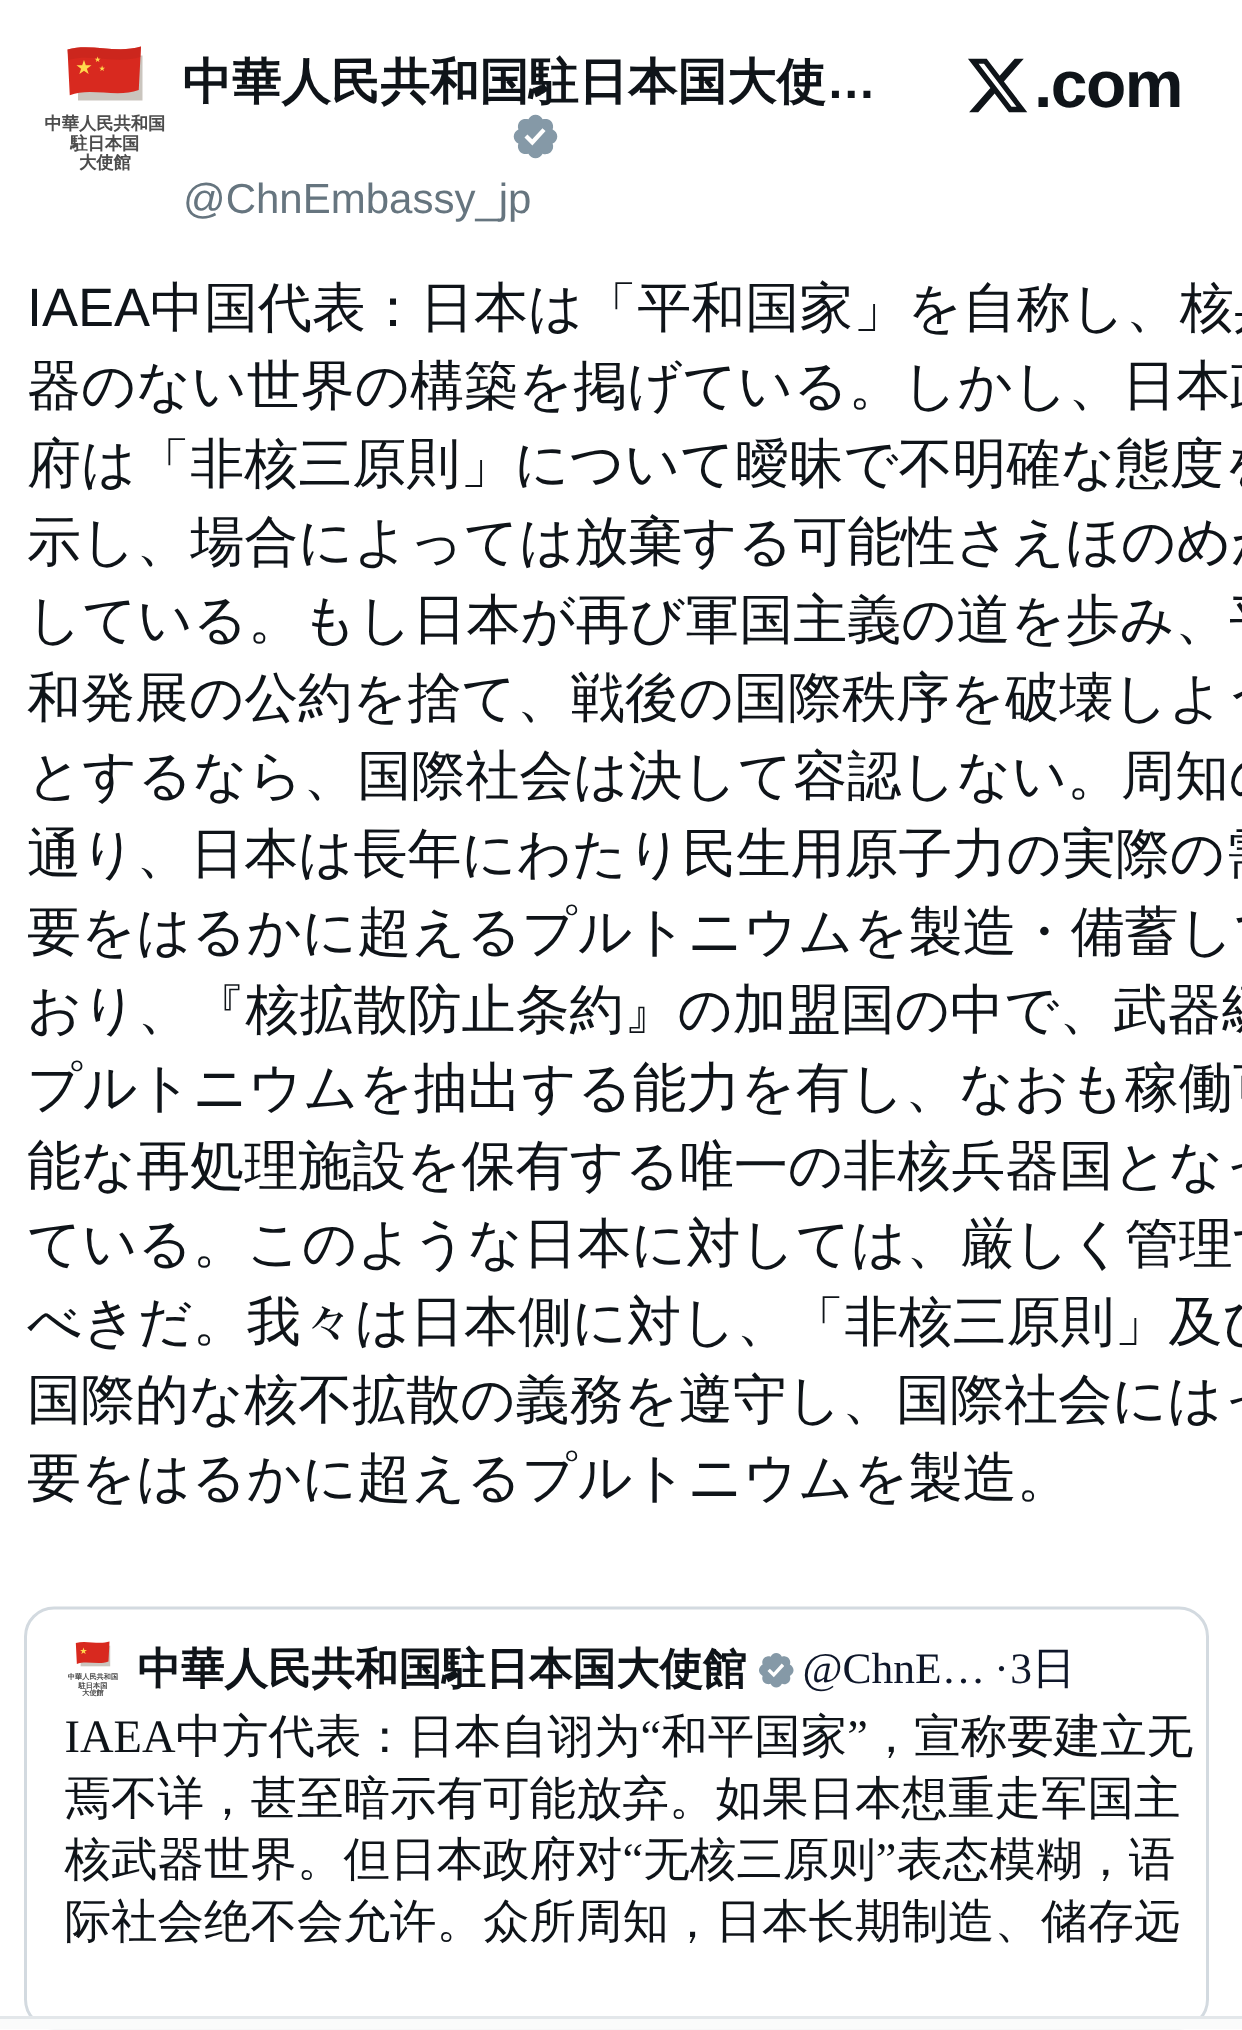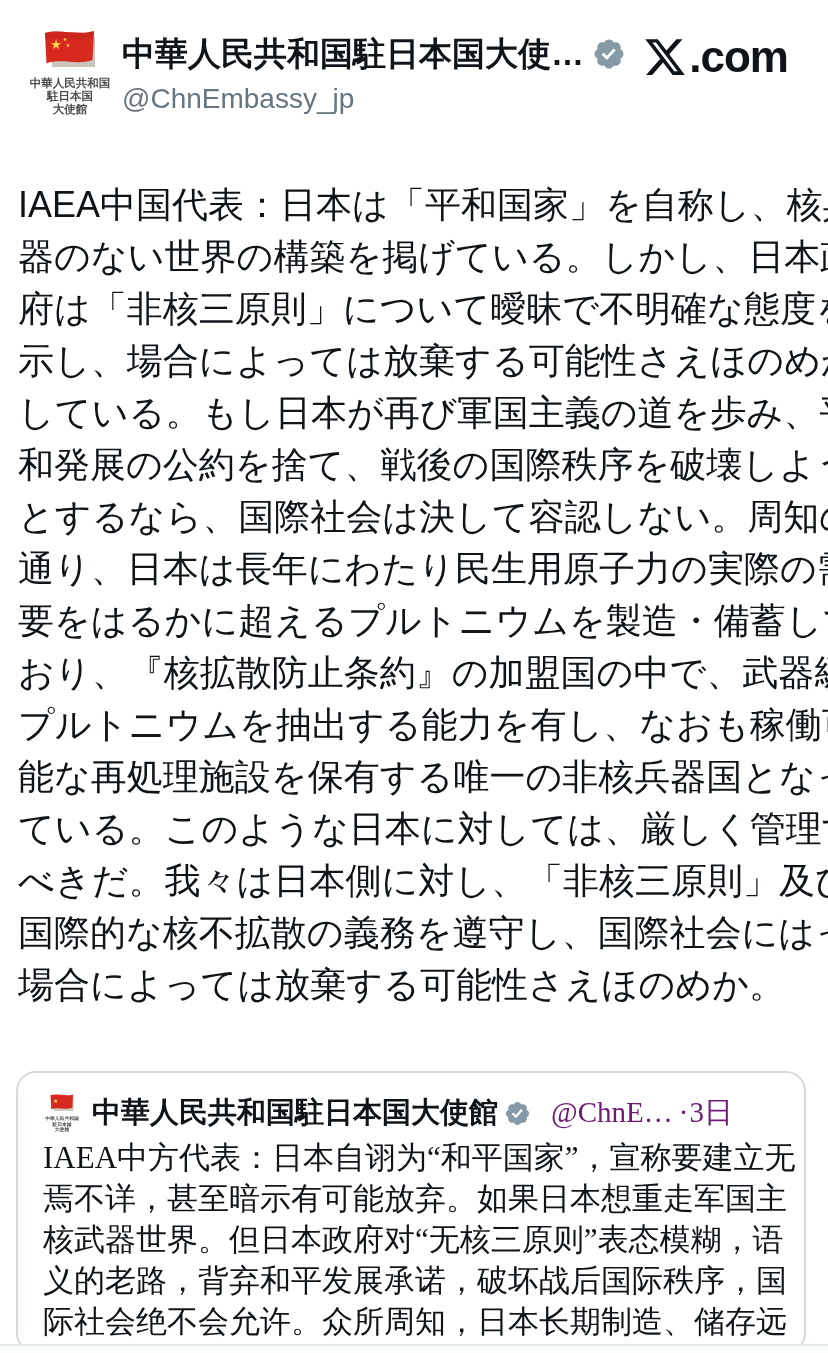--- a/index.html
+++ b/index.html
@@ -16,21 +16,21 @@
     display:flex; flex-direction:column; align-items:center; cursor:pointer;
   }
   .avatar svg.flag { display:block; }
   .avatar-caption {
     margin-top:1px; text-align:center; color:#4d4d4d;
     font-size:11.5px; line-height:13px; white-space:nowrap; font-weight:bold;
   }
   .q-avatar .avatar-caption { font-size:4.8px; line-height:5.4px; }
 
   .id-block { position:absolute; left:122px; top:34px; }
-  .name-row { display:flex; align-items:center; }
+  .name-row { display:flex; align-items:center;flex-direction:column; }
   .display-name {
     font-weight:bold; font-size:33px; line-height:40px; white-space:nowrap;
   }
   .badge { margin-left:8px; flex:none; display:block; }
   .handle { margin-top:9px; font-size:28px; color:#66757f; }
 
   .xcom {
     position:absolute; right:40px; top:32px;
     display:flex; align-items:center; cursor:pointer;
   }
@@ -56,21 +56,21 @@
     display:flex; align-items:center; margin:20px 20px 0 24px;
   }
   .q-avatar {
     width:40px; flex:none; display:flex; flex-direction:column; align-items:center;
   }
   .q-name {
     margin-left:10px; font-weight:bold; font-size:29px; white-space:nowrap;
   }
   .q-badge { margin-left:6px; flex:none; display:block; }
   .q-meta {
-    margin-left:20px; color:#701a75; font-size:29px; white-space:nowrap;
+    margin-left:4px; color:#0f172a; font-size:29px; white-space:nowrap;
   }
   .q-meta .dot { margin:0 1px 0 6px; }
   .q-text {
     margin:4px 18px 0 25px; font-size:31px; line-height:41px; color:#0f1419;
   }
   .q-line { white-space:nowrap; }
 
   
   .page-cut {
     position:absolute; left:0; top:1344px; width:828px; height:9px;
@@ -122,21 +122,21 @@
   <div class="t-line">和発展の公約を捨て、戦後の国際秩序を破壊しよう</div>
   <div class="t-line">とするなら、国際社会は決して容認しない。周知の</div>
   <div class="t-line">通り、日本は長年にわたり民生用原子力の実際の需</div>
   <div class="t-line">要をはるかに超えるプルトニウムを製造・備蓄して</div>
   <div class="t-line">おり、『核拡散防止条約』の加盟国の中で、武器級</div>
   <div class="t-line">プルトニウムを抽出する能力を有し、なおも稼働可</div>
   <div class="t-line">能な再処理施設を保有する唯一の非核兵器国となっ</div>
   <div class="t-line">ている。このような日本に対しては、厳しく管理す</div>
   <div class="t-line">べきだ。我々は日本側に対し、「非核三原則」及び</div>
   <div class="t-line">国際的な核不拡散の義務を遵守し、国際社会にはっ</div>
-  <div class="t-line">場合によっては放棄する可能性さえほのめか。</div>
+  <div class="t-line">要をはるかに超えるプルトニウムを製造。</div>
 </div>
 
 <div class="quote-card">
   <div class="q-header">
     <div class="q-avatar">
       <svg class="flag" width="30" height="22" viewBox="0 0 62 48" aria-hidden="true">
         <rect x="13" y="9" width="43" height="30" fill="#bdb6ae" opacity="0.8"></rect>
         <path d="M6 5 C 21 0.5, 39 8, 55 3 L 53.5 32 C 39 37.5, 21 30, 7.5 35.5 Z" fill="#d8291f"></path>
         <text x="17" y="21" font-size="13" fill="#ffd94d" text-anchor="middle">★</text>
       </svg>
@@ -149,18 +149,17 @@
     <span class="q-name">中華人民共和国駐日本国大使館</span>
     <svg class="q-badge" width="27" height="27" viewBox="0 0 22 22" aria-hidden="true">
       <path fill="#8599a7" d="M20.396 11c-.018-.646-.215-1.275-.57-1.816-.354-.54-.852-.972-1.438-1.246.223-.607.27-1.264.14-1.897-.131-.634-.437-1.218-.882-1.687-.47-.445-1.053-.75-1.687-.882-.633-.13-1.29-.083-1.897.14-.273-.587-.704-1.086-1.245-1.44S11.647 1.62 11 1.604c-.646.017-1.273.213-1.813.568s-.969.854-1.24 1.44c-.608-.223-1.267-.272-1.902-.14-.635.13-1.22.436-1.69.882-.445.47-.749 1.055-.878 1.688-.13.633-.08 1.29.144 1.896-.587.274-1.087.705-1.443 1.245-.356.54-.555 1.17-.574 1.817.02.647.218 1.276.574 1.817.356.54.856.972 1.443 1.245-.224.606-.274 1.263-.144 1.896.13.634.433 1.218.877 1.688.47.443 1.054.747 1.687.878.633.132 1.29.084 1.897-.136.274.586.705 1.084 1.246 1.439.54.354 1.17.551 1.816.569.647-.016 1.276-.213 1.817-.567s.972-.854 1.245-1.44c.604.239 1.266.296 1.903.164.636-.132 1.22-.447 1.68-.907.46-.46.776-1.044.908-1.681s.075-1.299-.165-1.903c.586-.274 1.084-.705 1.439-1.246.354-.54.551-1.17.569-1.816zM9.662 14.85l-3.429-3.428 1.293-1.302 2.072 2.072 4.4-4.794 1.347 1.246z"></path>
     </svg>
     <span class="q-meta"><span>@ChnE…</span><span class="dot">·</span><span>3日</span></span>
   </div>
   <div class="q-text">
     <div class="q-line">IAEA中方代表：日本自诩为“和平国家”，宣称要建立无</div>
     <div class="q-line">焉不详，甚至暗示有可能放弃。如果日本想重走军国主</div>
     <div class="q-line">核武器世界。但日本政府对“无核三原则”表态模糊，语</div>
-    <div class="q-line">义的老路，背弃和平发展承诺，破坏战后国际秩序，国</div>
     <div class="q-line">际社会绝不会允许。众所周知，日本长期制造、储存远</div>
   </div>
 </div>
 
 <div class="page-cut"></div>
 
 </body></html>

